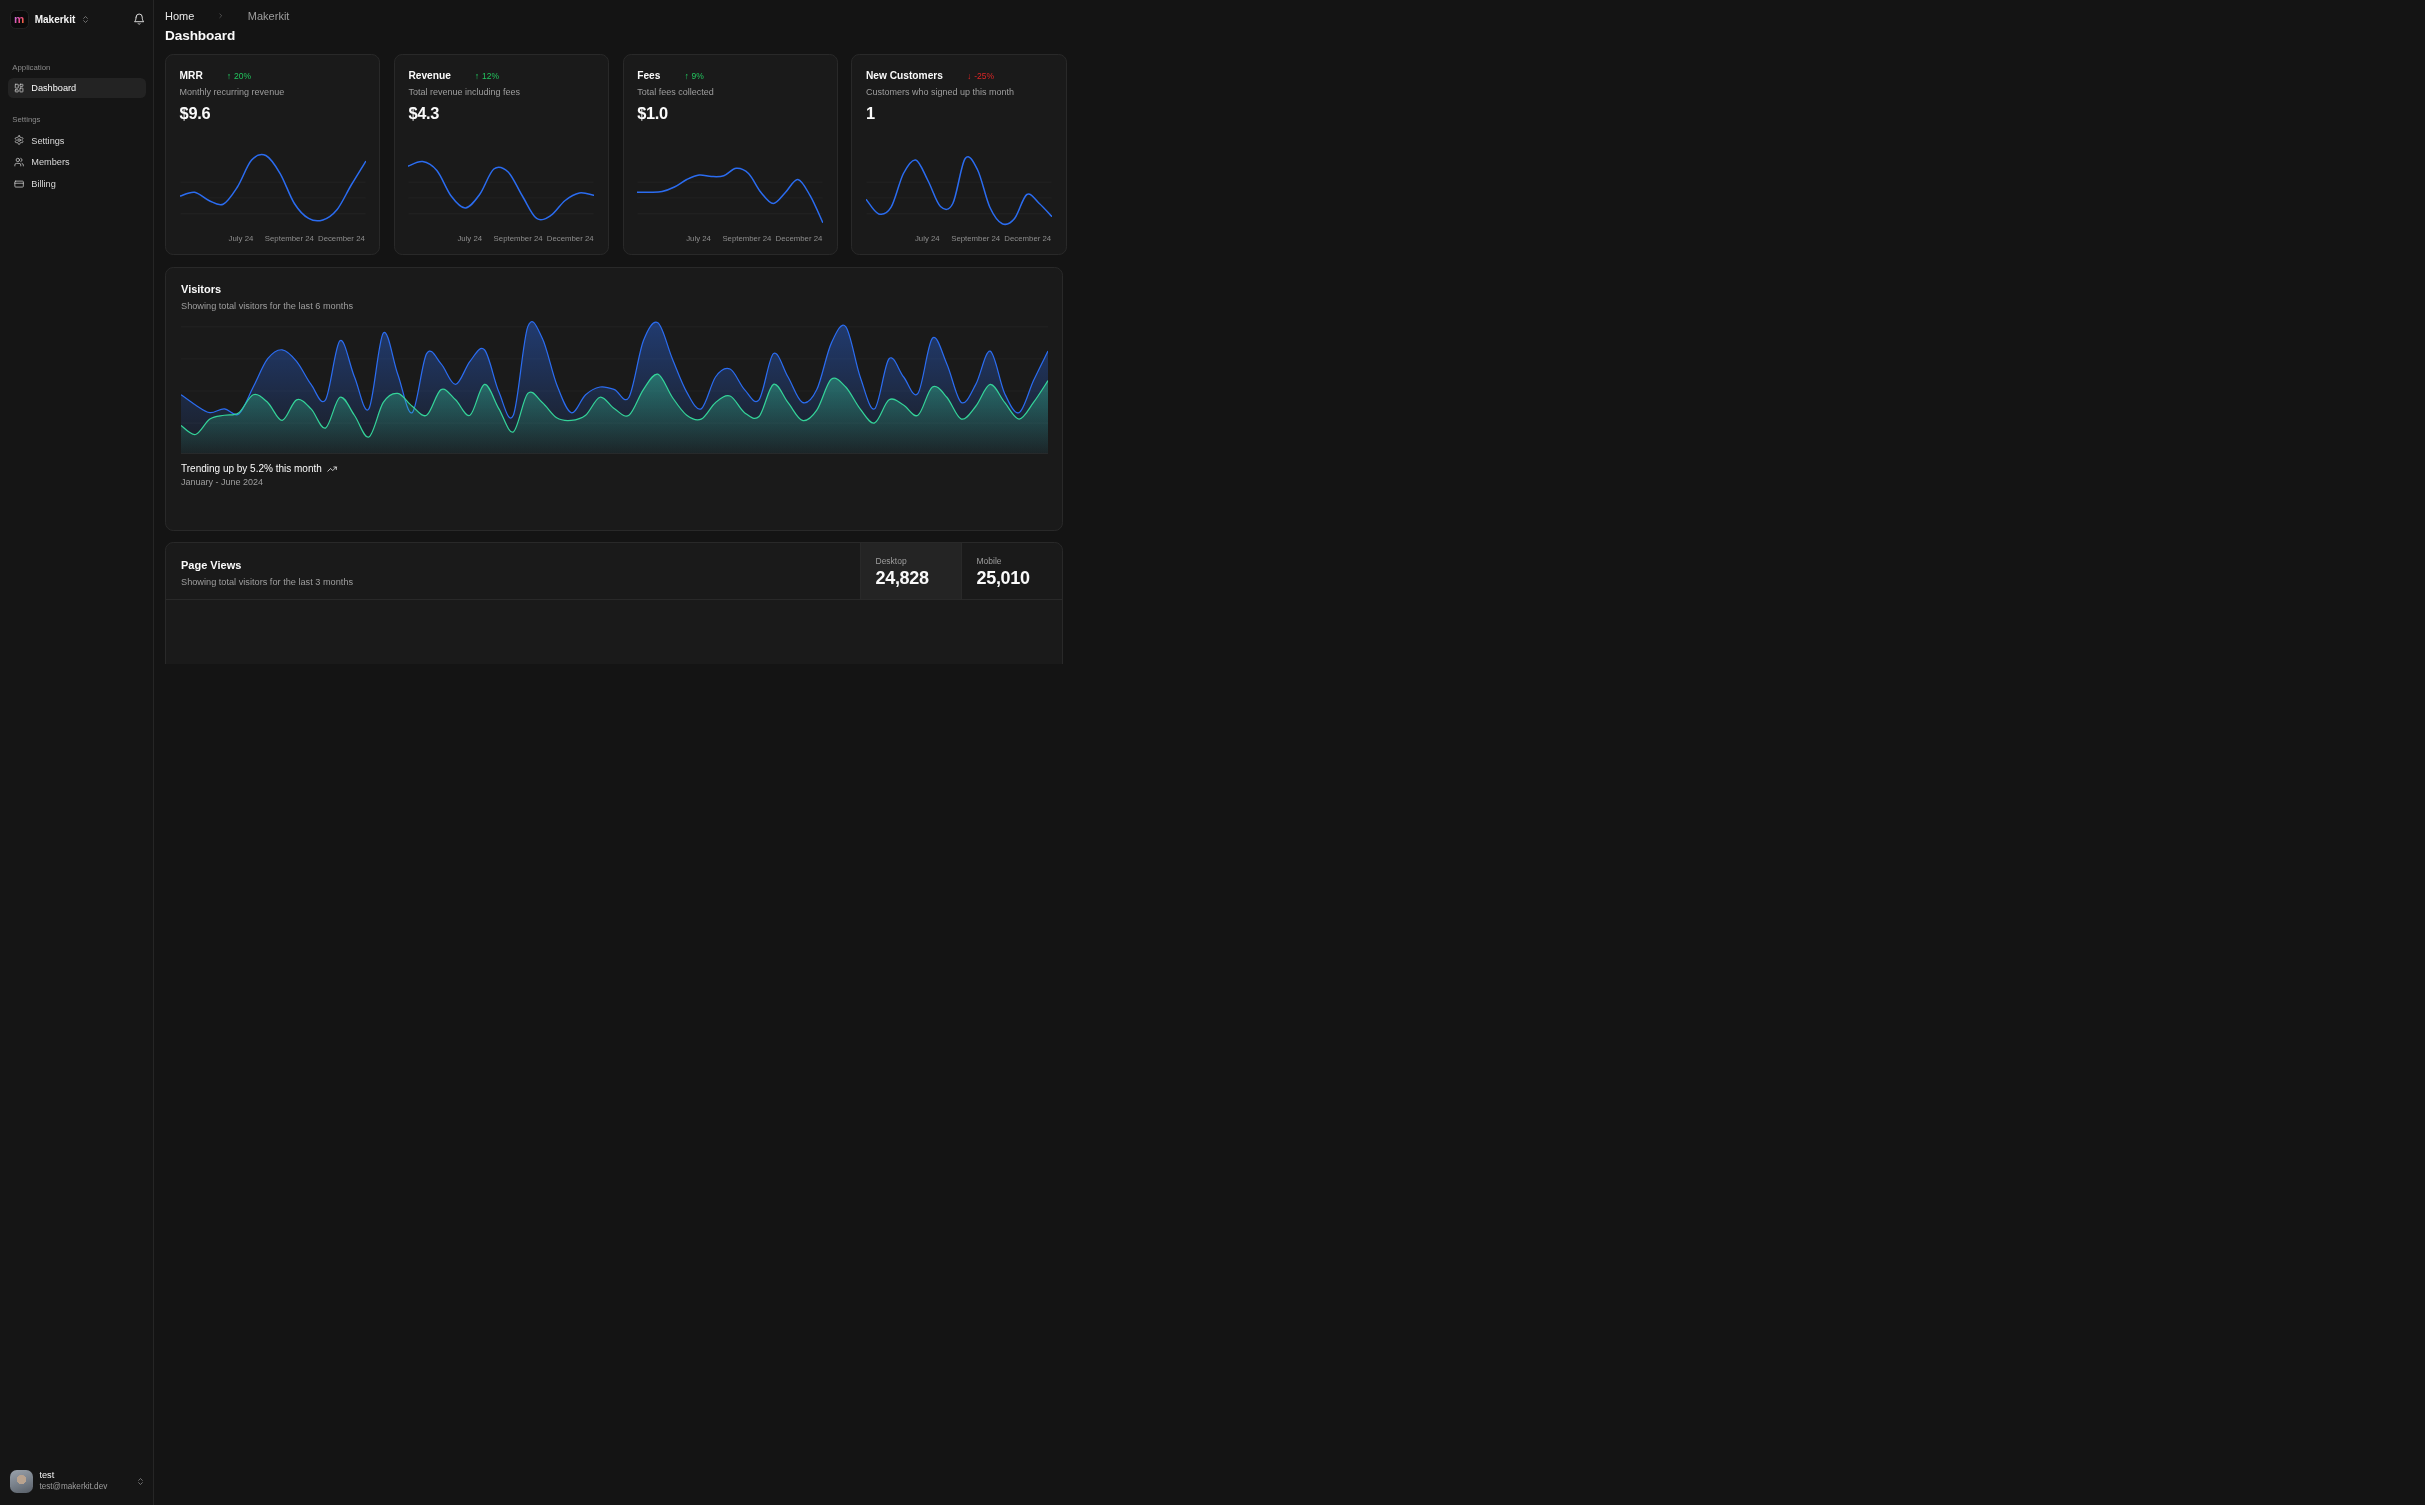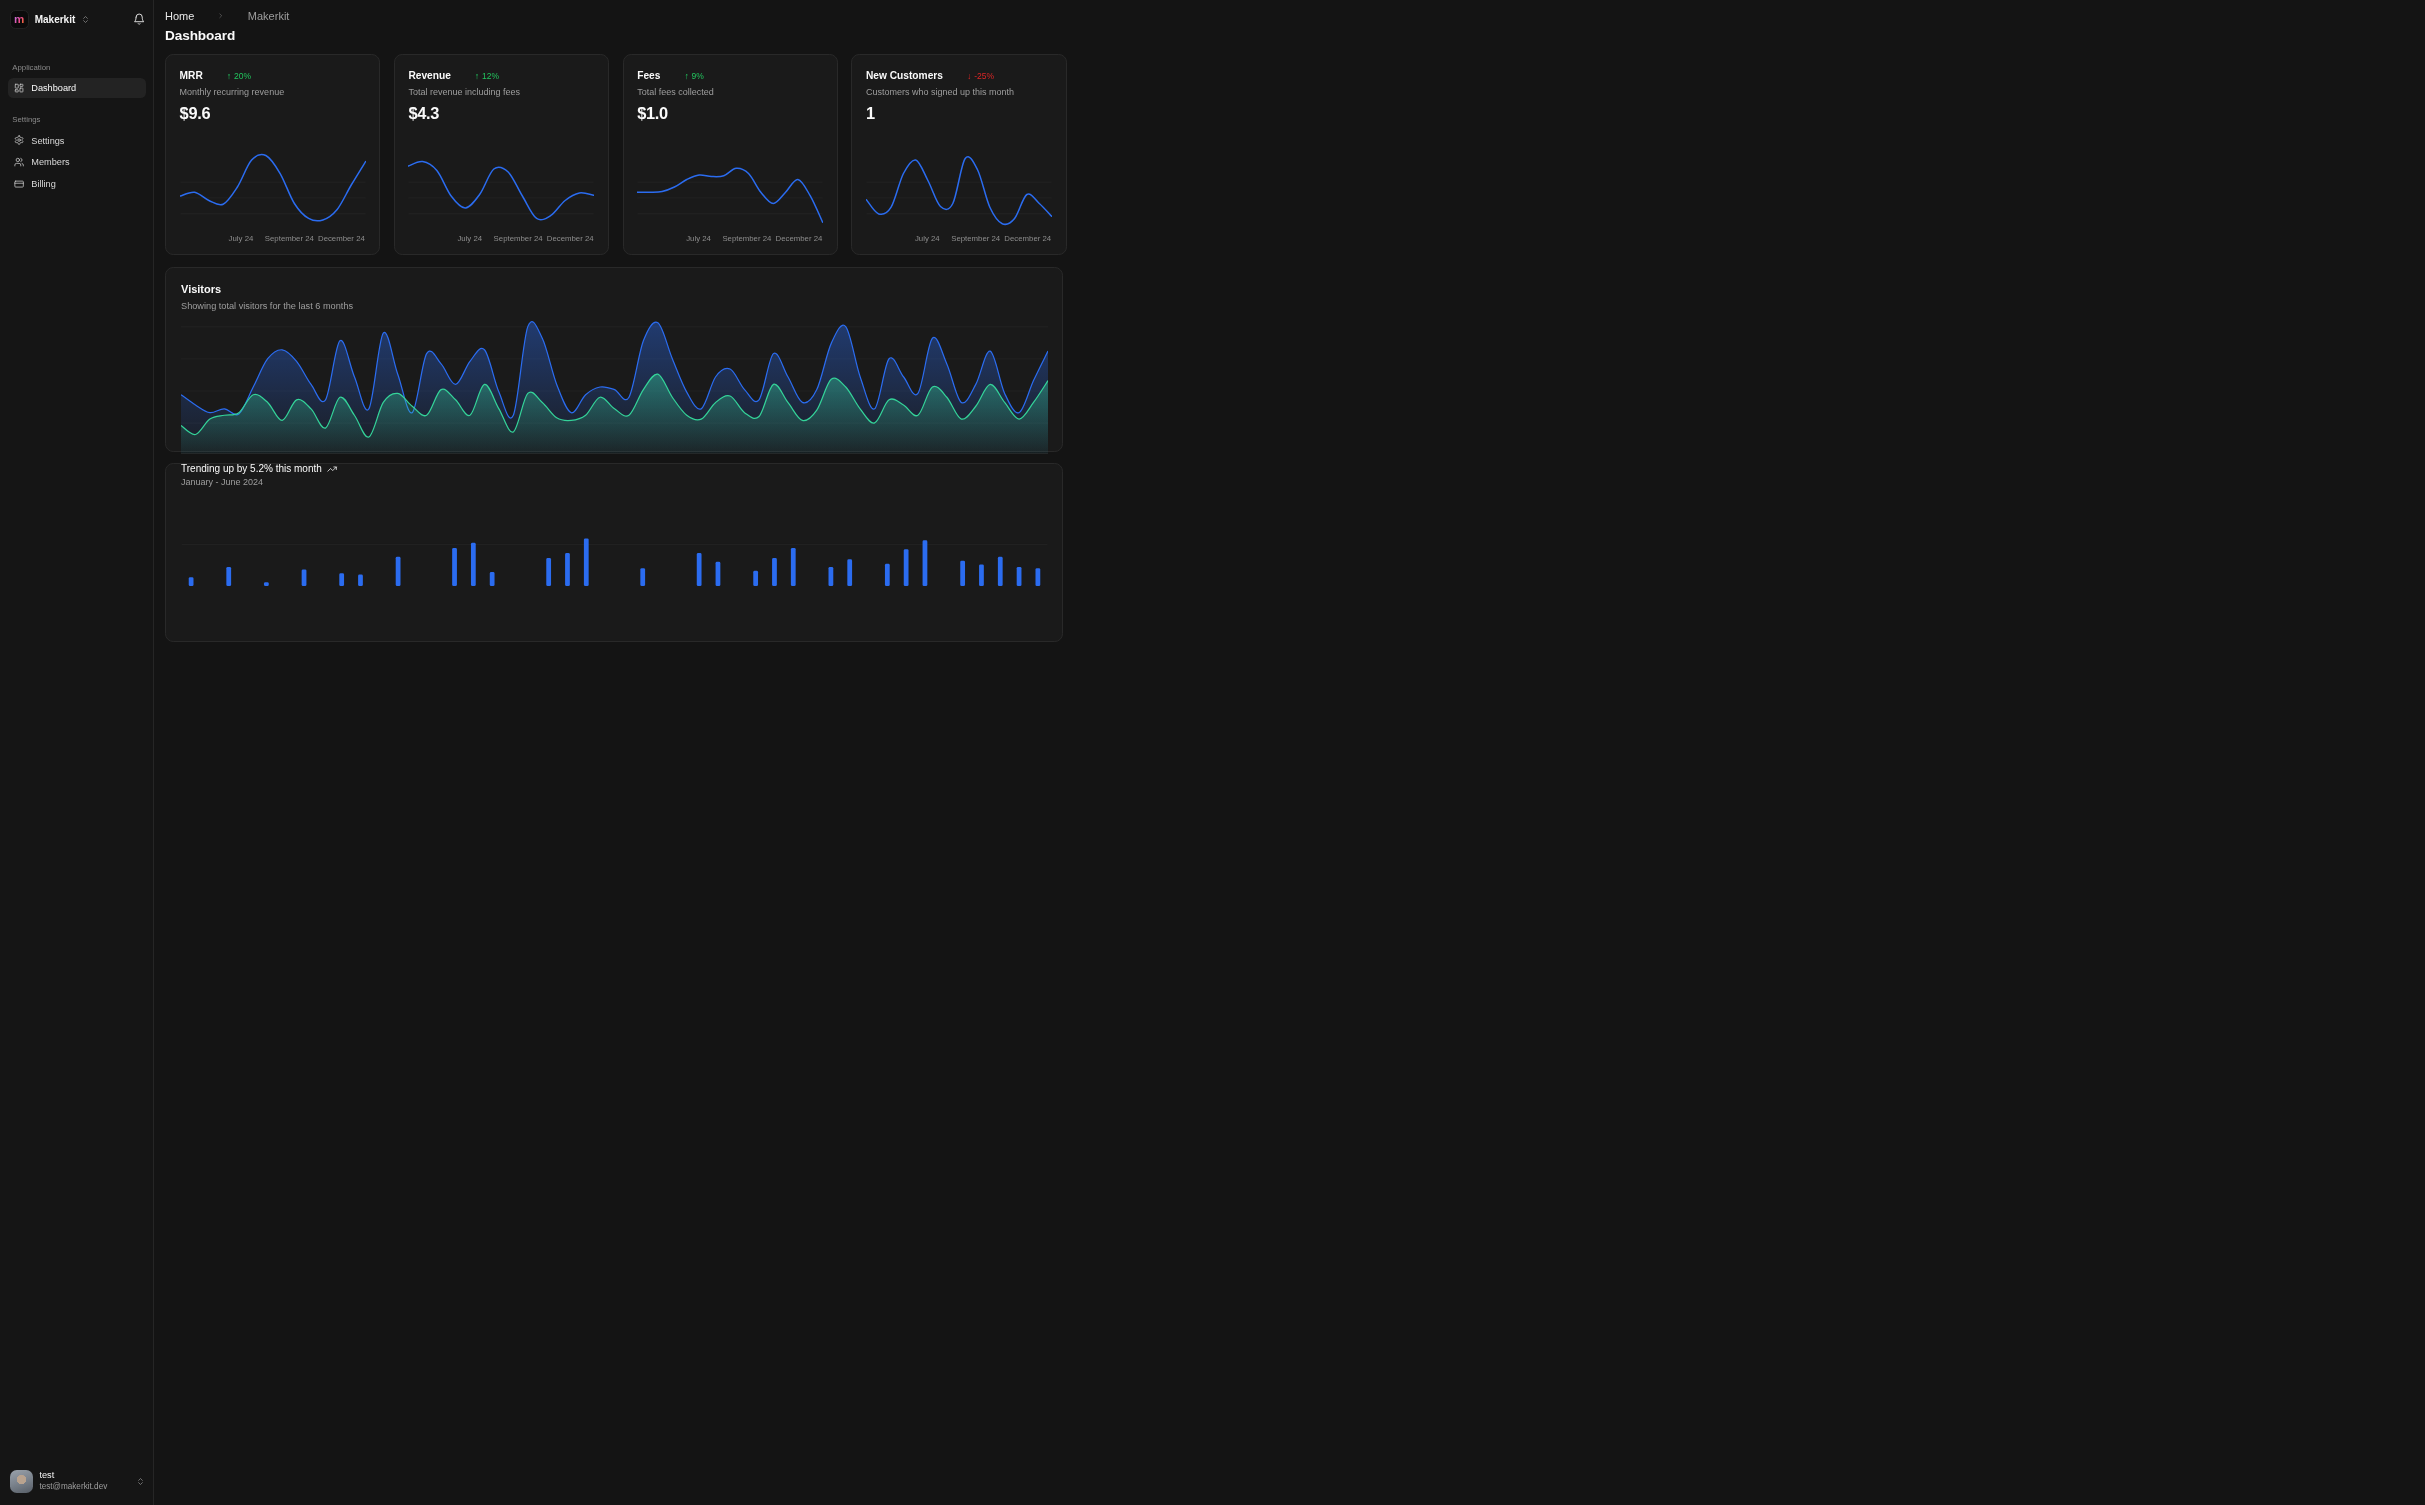--- a/index.html
+++ b/index.html
@@ -73,21 +73,21 @@
   .trend.up { color:#22c55e; } .trend.down { color:#dc2626; }
   .trend .arrow { font-size:9px; }
   .stat-desc { margin-top:6.1px; font-size:9px; color:#9e9e9e; }
   .stat-value { margin-top:6.8px; font-size:16.4px; font-weight:700; letter-spacing:-0.3px; }
   .spark-wrap { margin-top:auto; }
   .spark { height:79px; line-height:0; }
   .spark-labels { position:relative; height:11px; margin-top:5.5px; font-size:7.8px; color:#8d8d8d; }
   .spark-labels span { position:absolute; transform:translateX(-50%); white-space:nowrap; }
   .tick-0 { left:33%; } .tick-1 { left:59%; } .tick-2 { left:87%; }
 
-  .visitors-card { margin-top:11.6px; height:185px; padding:15px; display:flex; flex-direction:column; }
+  .visitors-card { margin-top:11.6px; height:264px; padding:15px; display:flex; flex-direction:column; }
   .block-title { font-size:11px; font-weight:700; }
   .block-sub { margin-top:6px; font-size:9.2px; color:#9e9e9e; }
   .area-chart { margin-top:9px; height:134px; line-height:0; }
   .vis-footer { margin-top:9px; }
   .vis-trend { display:flex; align-items:flex-end; gap:5.5px; font-size:10px; font-weight:400; }
   .vis-trend .ic { width:10.2px; height:10.2px; color:#fafafa; }
   .vis-range { margin-top:3.4px; font-size:9px; color:#9e9e9e; }
 
   .pv-card { margin-top:11.6px; height:179px; overflow:hidden; display:flex; flex-direction:column; }
   .pv-head { display:flex; align-items:stretch; border-bottom:0.7px solid #292929; }
@@ -318,20 +318,36 @@
         <svg class="ic" viewBox="0 0 24 24">
             <polyline points="22 7 13.5 15.5 8.5 10.5 2 17"></polyline>
             <polyline points="16 7 22 7 22 13"></polyline>
           </svg>
       </div>
       <div class="vis-range">January - June 2024</div>
     </div>
   </section>
 
   <section class="card pv-card">
+    <div class="pv-head">
+      <div class="pv-titles">
+        <div class="block-title">Page Views</div>
+        <div class="block-sub">Showing total visitors for the last 3 months</div>
+      </div>
+      <div class="pv-stats">
+        <div class="pv-stat active">
+          <span class="pv-stat-label">Desktop</span>
+          <span class="pv-stat-value">24,828</span>
+        </div>
+        <div class="pv-stat">
+          <span class="pv-stat-label">Mobile</span>
+          <span class="pv-stat-value">25,010</span>
+        </div>
+      </div>
+    </div>
     <div class="pv-chart"><svg width="867" height="122" xmlns="http://www.w3.org/2000/svg" viewBox="0 0 1270 179">
           <line x1="0" x2="1270" y1="118.1" y2="118.1" stroke="#272727" stroke-width="1"></line>
           <rect x="10.3" y="166.0" width="7" height="13.0" rx="2" fill="#2b6cf0"></rect>
           <rect x="65.5" y="151.1" width="7" height="27.9" rx="2" fill="#2b6cf0"></rect>
           <rect x="120.7" y="173.4" width="7" height="5.6" rx="2" fill="#2b6cf0"></rect>
           <rect x="176.0" y="154.8" width="7" height="24.2" rx="2" fill="#2b6cf0"></rect>
           <rect x="231.2" y="160.4" width="7" height="18.6" rx="2" fill="#2b6cf0"></rect>
           <rect x="258.8" y="162.2" width="7" height="16.8" rx="2" fill="#2b6cf0"></rect>
           <rect x="314.0" y="136.2" width="7" height="42.8" rx="2" fill="#2b6cf0"></rect>
           <rect x="396.8" y="123.2" width="7" height="55.8" rx="2" fill="#2b6cf0"></rect>

